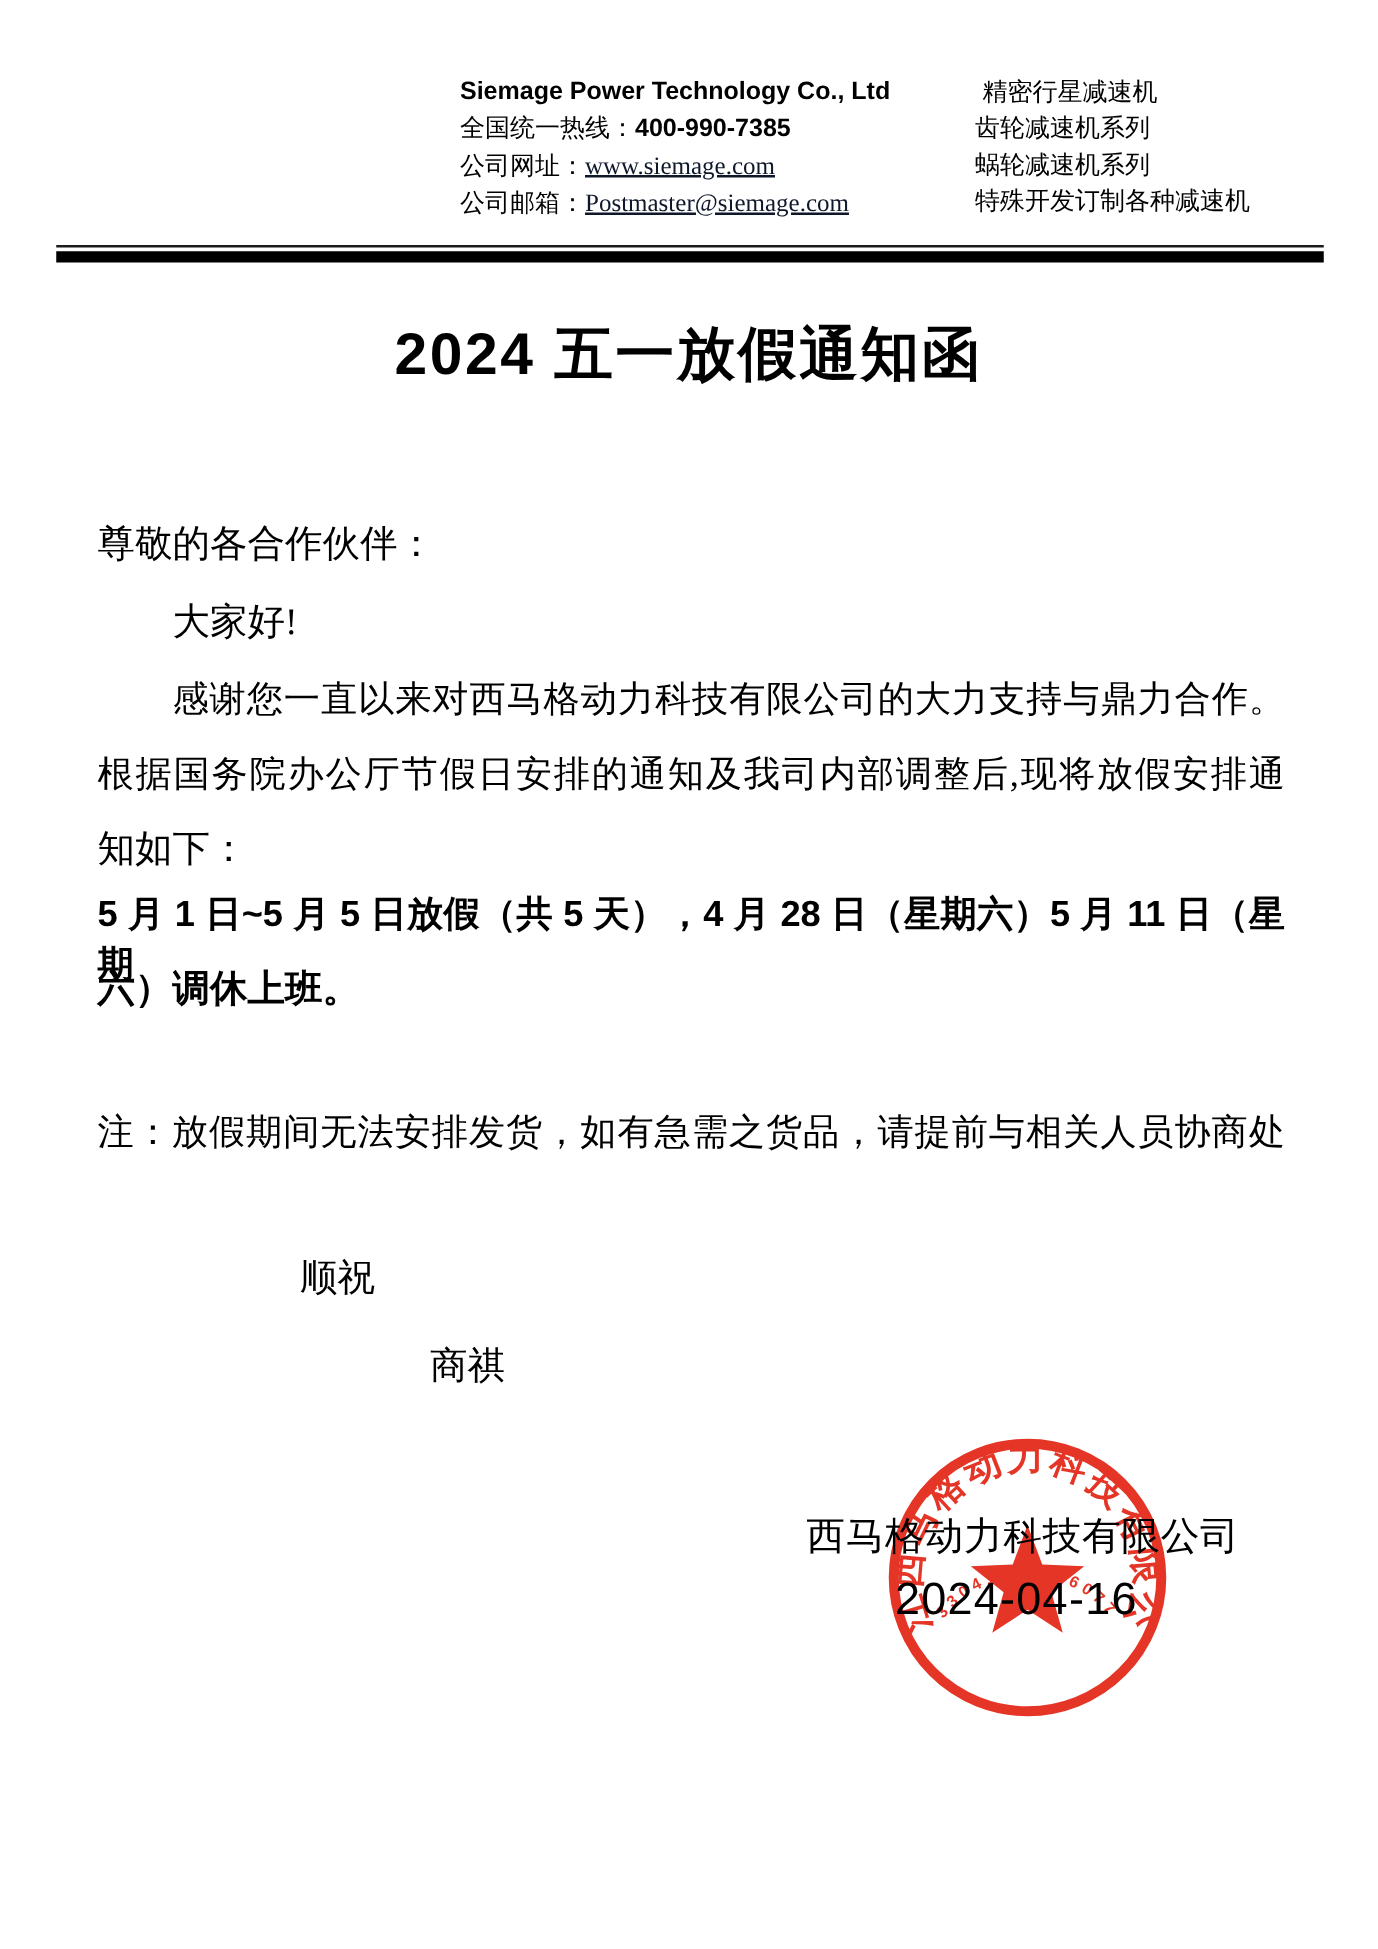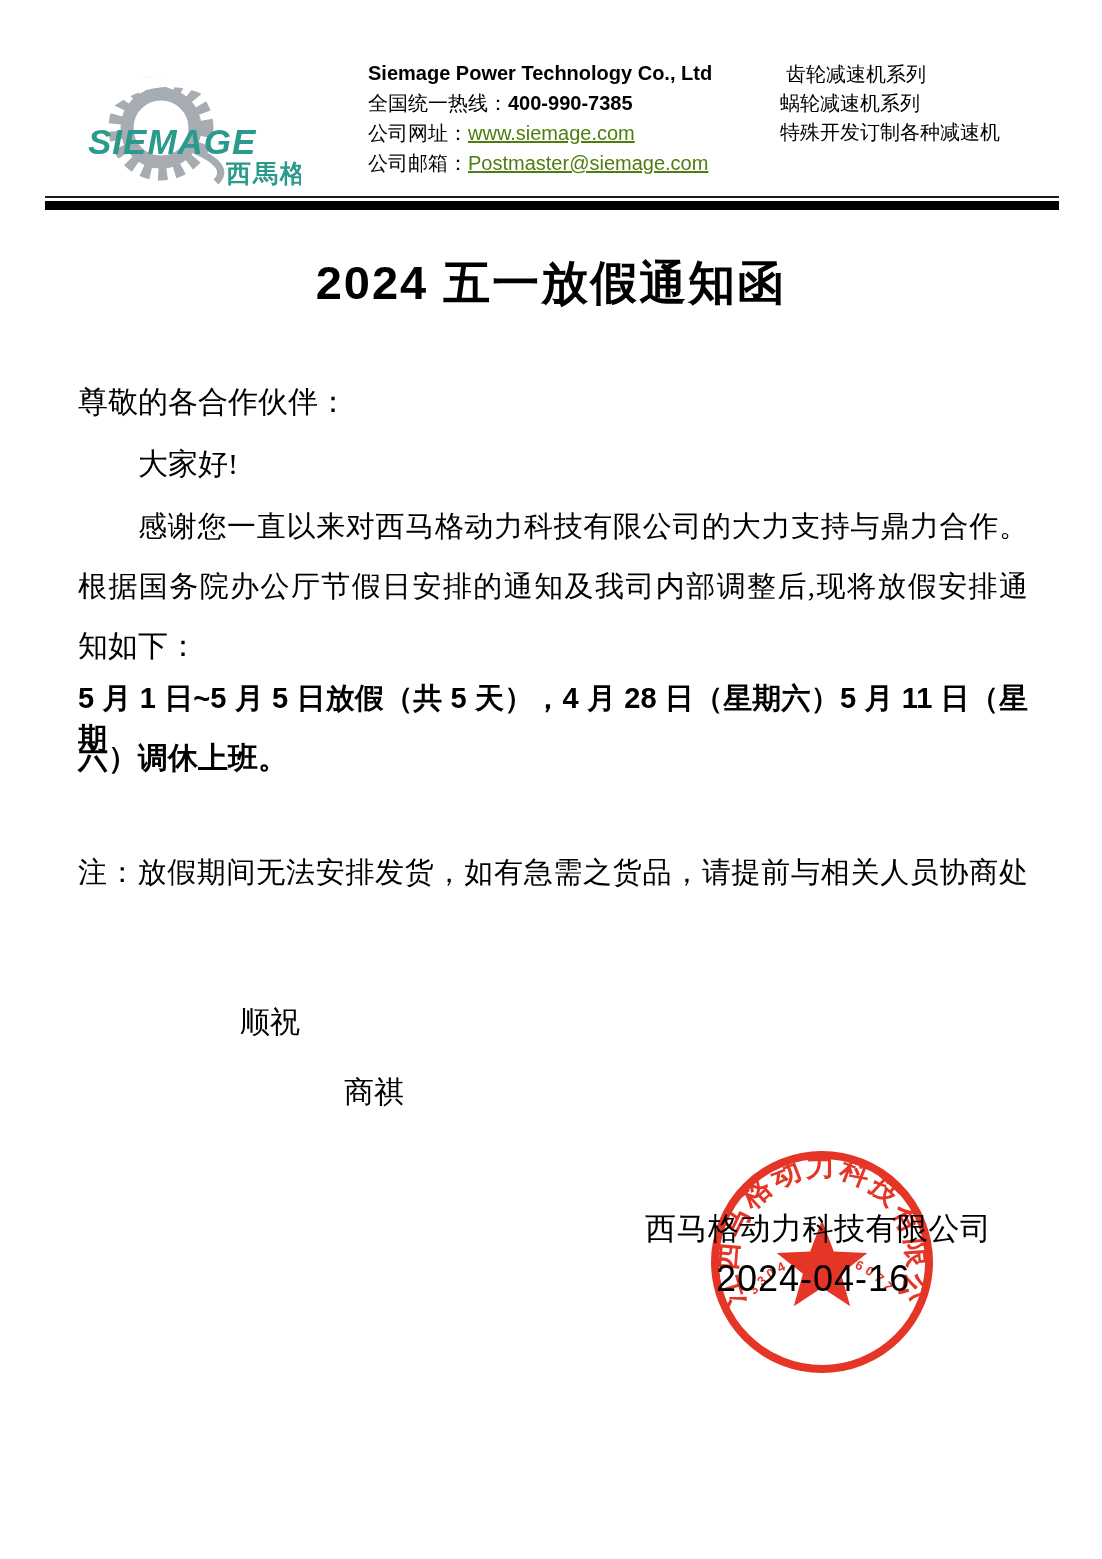--- a/index.html
+++ b/index.html
@@ -14,21 +14,21 @@
     height: 1559px;
     background: #ffffff;
     overflow: hidden;
   }
 
   
   .logo-box { position: absolute; left: 86px; top: 64px; width: 215px; height: 126px; }
   .hdr-center { position: absolute; left: 368px; top: 58px; width: 360px; }
   .hdr-center .line { font-size: 20px; line-height: 30px; white-space: nowrap; font-family: "Liberation Sans", "Liberation Serif", sans-serif; }
   .hdr-company { font-weight: bold; }
-  .hdr-center a { color: #4d7c0f; text-decoration: underline; font-family: Liberation Sans, sans-serif; }
+  .hdr-center a { color: #0f172a; text-decoration: underline; font-family: Liberation Serif, serif; }
   .hdr-num { font-weight: bold; }
   .hdr-right { position: absolute; left: 780px; top: 60px; width: 300px; }
   .hdr-right .line { font-size: 20px; line-height: 29px; white-space: nowrap; }
   .hdr-right .line:first-child { padding-left: 6px; }
 
   
   .separator { position: absolute; left: 45px; top: 196px; width: 1014px; }
   .separator .thin { height: 2px; background: #1a1a1a; }
   .separator .thick { height: 9px; background: #000; margin-top: 3px; }
 
@@ -36,21 +36,21 @@
   .doc-title {
     position: absolute; left: 0; top: 252px; width: 1102px;
     text-align: center; font-size: 47px; font-weight: bold;
     font-family: "Liberation Sans", "Liberation Serif", sans-serif;
     letter-spacing: 2px;
   }
 
   
   .bodyline {
     position: absolute; left: 78px; width: 950px;
-    font-size: 30px; line-height: 40px; white-space: nowrap;
+    font-size: 30px; line-height: 40px; white-space: nowrap; margin-top: 34px;
   }
   .just { white-space: normal; font-size: 29px; text-align: justify; text-align-last: justify; }
   .indent { padding-left: 60px; }
   .boldline { font-weight: bold; font-family: "Liberation Sans", "Liberation Serif", sans-serif; }
 
   .closing { position: absolute; font-size: 30px; white-space: nowrap; text-align: right; }
 
   
   .stamp { position: absolute; left: 692px; top: 1132px; width: 260px; height: 260px; opacity: 0.93; }
   .sig-company {
@@ -61,43 +61,30 @@
     position: absolute; left: 716px; top: 1258px;
     font-size: 36px; white-space: nowrap;
     font-family: Liberation Sans, sans-serif; letter-spacing: 1px;
   }
 </style>
 </head>
 <body>
 
 <div class="page">
 
-  <div class="logo-box">
-    <svg viewBox="0 0 215 126" width="215" height="126">
-
-      <circle cx="75" cy="64" r="46" fill="none" stroke="#a7acb2" stroke-width="13" stroke-dasharray="9 7.5"></circle>
-
-      <circle cx="75" cy="64" r="34" fill="none" stroke="#a7acb2" stroke-width="13"></circle>
-
-      <path d="M 18,42 Q 75,-4 138,34" fill="none" stroke="#ffffff" stroke-width="12"></path>
-      <path d="M 108,86 Q 146,102 130,118" fill="none" stroke="#a7acb2" stroke-width="7"></path>
-
-      <text x="2" y="90" font-family="Liberation Sans, sans-serif" font-size="35" font-weight="bold" font-style="italic" fill="#2a9a8c" letter-spacing="1">SIEMAGE</text>
-      <text x="140" y="118" font-family="Liberation Serif, serif" font-size="25" font-weight="bold" fill="#2a9a8c" letter-spacing="2">西馬格</text>
-    </svg>
-  </div>
 
   <div class="hdr-center">
     <div class="line hdr-company">Siemage Power Technology Co., Ltd</div>
     <div class="line"><span>全国统一热线：</span><span class="hdr-num">400-990-7385</span></div>
     <div class="line"><span>公司网址：</span><a href="#">www.siemage.com</a></div>
     <div class="line"><span>公司邮箱：</span><a href="#">Postmaster@siemage.com</a></div>
   </div>
 
   <div class="hdr-right">
+    <div class="line">精密行星减速机</div>
     <div class="line">齿轮减速机系列</div>
     <div class="line">蜗轮减速机系列</div>
     <div class="line">特殊开发订制各种减速机</div>
   </div>
 
   <div class="separator">
     <div class="thin"></div>
     <div class="thick"></div>
   </div>
 

